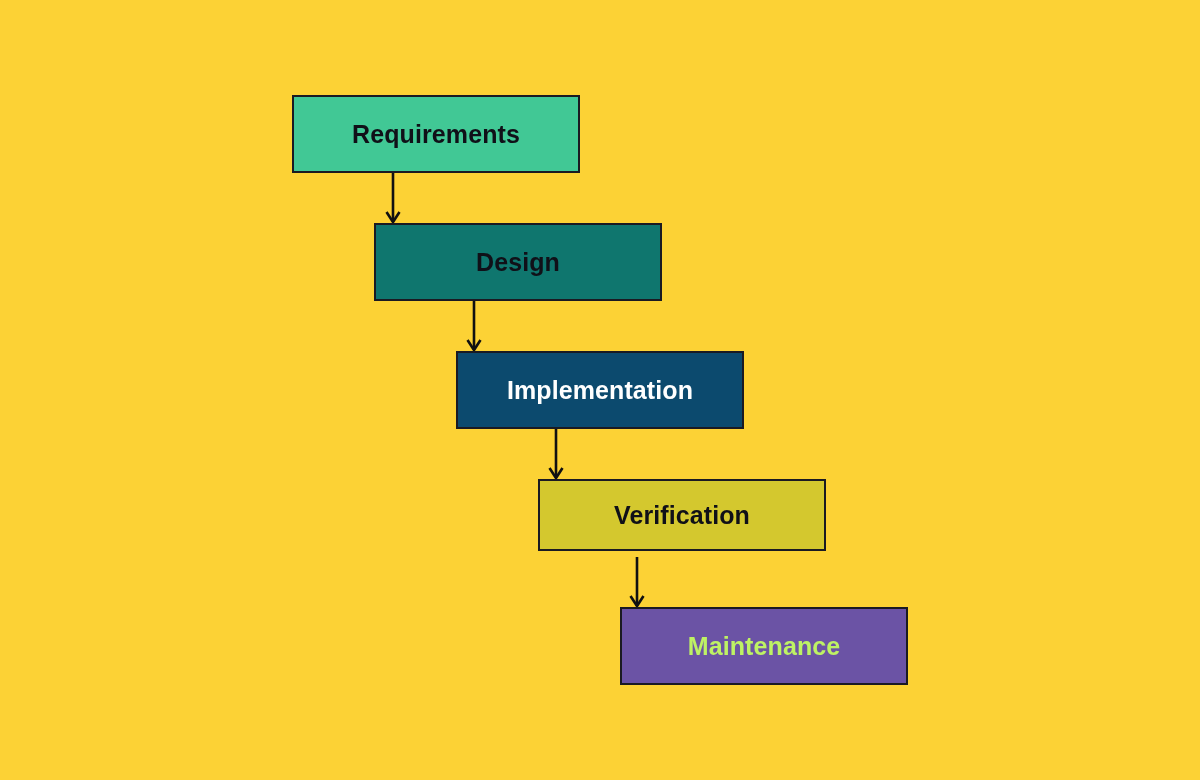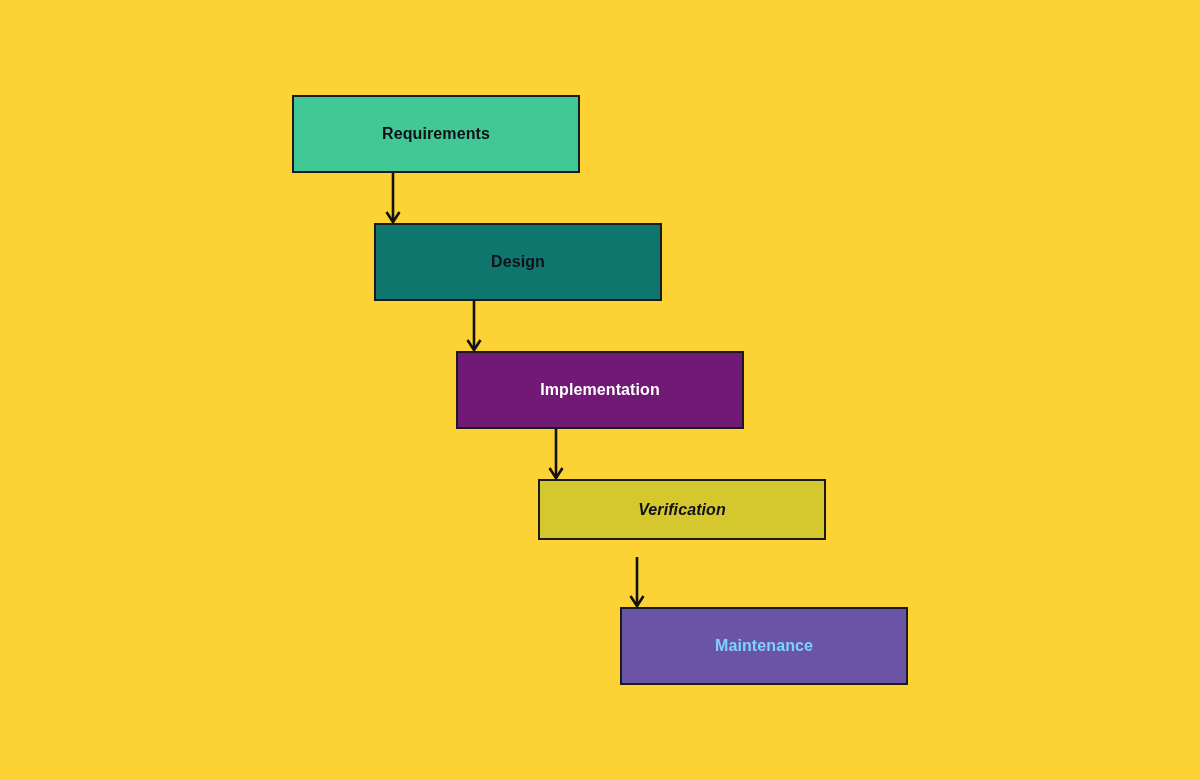--- a/index.html
+++ b/index.html
@@ -31,21 +31,21 @@
     box-sizing: border-box;
     border: 2px solid #1A1A22;
     display: flex;
     align-items: center;
     justify-content: center;
     z-index: 2;
   }
   .stage-label {
     font-family: "Liberation Sans", sans-serif;
     font-weight: bold;
-    font-size: 16px;
+    font-size: 25px;
     letter-spacing: 0.1px;
     line-height: 1;
     white-space: nowrap;
     user-select: none;
   }
 </style>
 </head>
 <body>
 
 <div id="diagram-canvas">
@@ -64,25 +64,25 @@
   </svg>
 
   <div class="stage-box" style="left: 292px; top: 95px; width: 288px; height: 78px; background: rgb(65, 200, 149); border-color: rgb(26, 26, 34);">
     <span class="stage-label" style="color: rgb(16, 16, 24);">Requirements</span>
   </div>
 
   <div class="stage-box" style="left: 374px; top: 223px; width: 288px; height: 78px; background: #0f766e; border-color: rgb(26, 26, 34);">
     <span class="stage-label" style="color: rgb(16, 16, 24);">Design</span>
   </div>
 
-  <div class="stage-box" style="left: 456px; top: 351px; width: 288px; height: 78px; background: #701a75; border-color: rgb(26, 26, 34);">
+  <div class="stage-box" style="left: 456px; top: 351px; width: 288px; height: 78px; background: #0c4a6e; border-color: rgb(26, 26, 34);">
     <span class="stage-label" style="color: rgb(255, 255, 255);">Implementation</span>
   </div>
 
-  <div class="stage-box" style="left: 538px; top: 479px; width: 288px; height: 61px; background: rgb(212, 200, 46); border-color: rgb(26, 26, 34); font-style: italic;">
+  <div class="stage-box" style="left: 538px; top: 479px; width: 288px; height: 72px; background: rgb(212, 200, 46); border-color: rgb(26, 26, 34);">
     <span class="stage-label" style="color: rgb(16, 16, 24);">Verification</span>
   </div>
 
   <div class="stage-box" style="left: 620px; top: 607px; width: 288px; height: 78px; background: rgb(107, 83, 165); border-color: rgb(26, 26, 34);">
-    <span class="stage-label" style="color: #7dd3fc;">Maintenance</span>
+    <span class="stage-label" style="color: #bef264;">Maintenance</span>
   </div>
 
 </div>
 
 </body></html>

